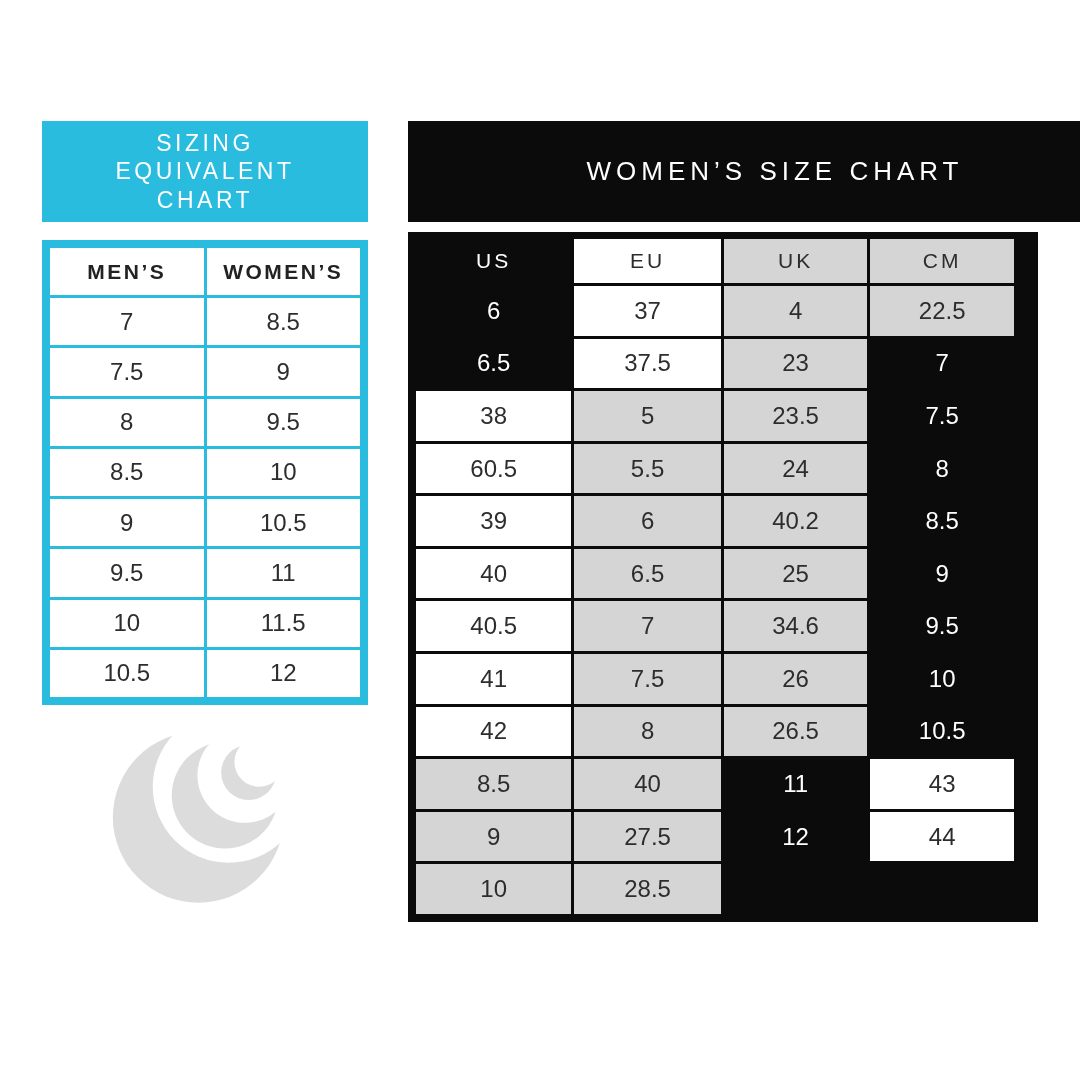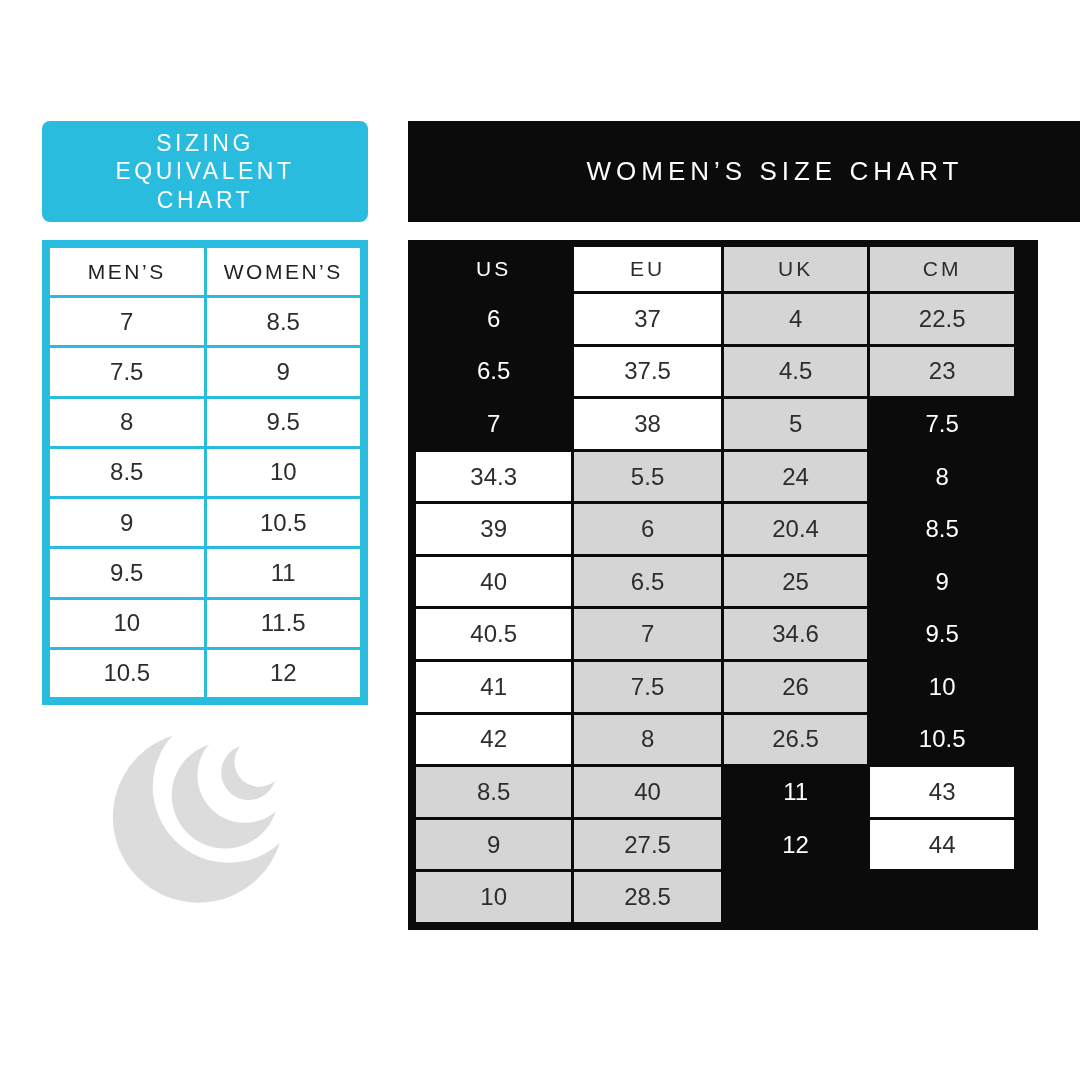--- a/index.html
+++ b/index.html
@@ -7,41 +7,40 @@
     position:relative;width:1080px;height:1080px;background:#ffffff;overflow:hidden;
     font-family:"Liberation Sans", sans-serif;
   }
   
   .left-header{
     position:absolute;left:42px;top:121px;width:326px;height:101px;
     background:#2abcdf;color:#ffffff;
     display:flex;flex-direction:column;align-items:center;justify-content:center;
     font-size:23px;letter-spacing:3.5px;line-height:1.22;font-weight:500;
     text-align:center;
-    border-radius:8px;
   }
   .left-table{
     position:absolute;left:42px;top:240px;width:326px;height:465px;
     background:#2abcdf;border:8px solid #2abcdf;box-sizing:border-box;
     display:grid;grid-template-columns:1fr 1fr;grid-template-rows:repeat(9,1fr);gap:3px;
   }
   .lcell{
     background:#ffffff;display:flex;align-items:center;justify-content:center;
     font-size:24px;color:#2d2d2d;
   }
-  .lcell.hdr{font-size:21px;letter-spacing:2.5px;color:#222222;font-weight:400;}
+  .lcell.hdr{font-size:21px;letter-spacing:2.5px;color:#222222;font-weight:700;}
   
   .right-header{
     position:absolute;left:408px;top:121px;width:734px;height:101px;
     background:#0b0b0b;color:#ffffff;
     display:flex;align-items:center;justify-content:center;
     font-size:26px;letter-spacing:5px;font-weight:500;white-space:nowrap;
   }
   .right-table{
-    position:absolute;left:408px;top:240px;width:630px;height:690px;
+    position:absolute;left:408px;top:232px;width:630px;height:690px;
     background:#0b0b0b;box-sizing:border-box;padding:7px 24px 8px 8px;
     display:grid;grid-template-columns:1.06fr 1fr 0.98fr 0.98fr;
     grid-template-rows:44px repeat(12,1fr);gap:3px;
   }
   .rcell{
     display:flex;align-items:center;justify-content:center;
     font-size:24px;color:#2d2d2d;
   }
   .rcell.c0{background:transparent;color:#ffffff;}
   .rcell.c1{background:#ffffff;}
@@ -92,33 +91,33 @@
     <div class="rcell hdr c1">EU</div>
     <div class="rcell hdr c2">UK</div>
     <div class="rcell hdr c3">CM</div>
 
   <div class="rcell c0">6</div>
       <div class="rcell c1">37</div>
       <div class="rcell c2">4</div>
       <div class="rcell c3">22.5</div>
       <div class="rcell c0">6.5</div>
       <div class="rcell c1">37.5</div>
-      <div class="rcell c2">4.5</div>
       <div class="rcell c3">23</div>
       <div class="rcell c0">7</div>
       <div class="rcell c1">38</div>
       <div class="rcell c2">5</div>
+      <div class="rcell c3">23.5</div>
       <div class="rcell c0">7.5</div>
-      <div class="rcell c1">34.3</div>
+      <div class="rcell c1">60.5</div>
       <div class="rcell c2">5.5</div>
       <div class="rcell c3">24</div>
       <div class="rcell c0">8</div>
       <div class="rcell c1">39</div>
       <div class="rcell c2">6</div>
-      <div class="rcell c3">20.4</div>
+      <div class="rcell c3">40.2</div>
       <div class="rcell c0">8.5</div>
       <div class="rcell c1">40</div>
       <div class="rcell c2">6.5</div>
       <div class="rcell c3">25</div>
       <div class="rcell c0">9</div>
       <div class="rcell c1">40.5</div>
       <div class="rcell c2">7</div>
       <div class="rcell c3">34.6</div>
       <div class="rcell c0">9.5</div>
       <div class="rcell c1">41</div>

